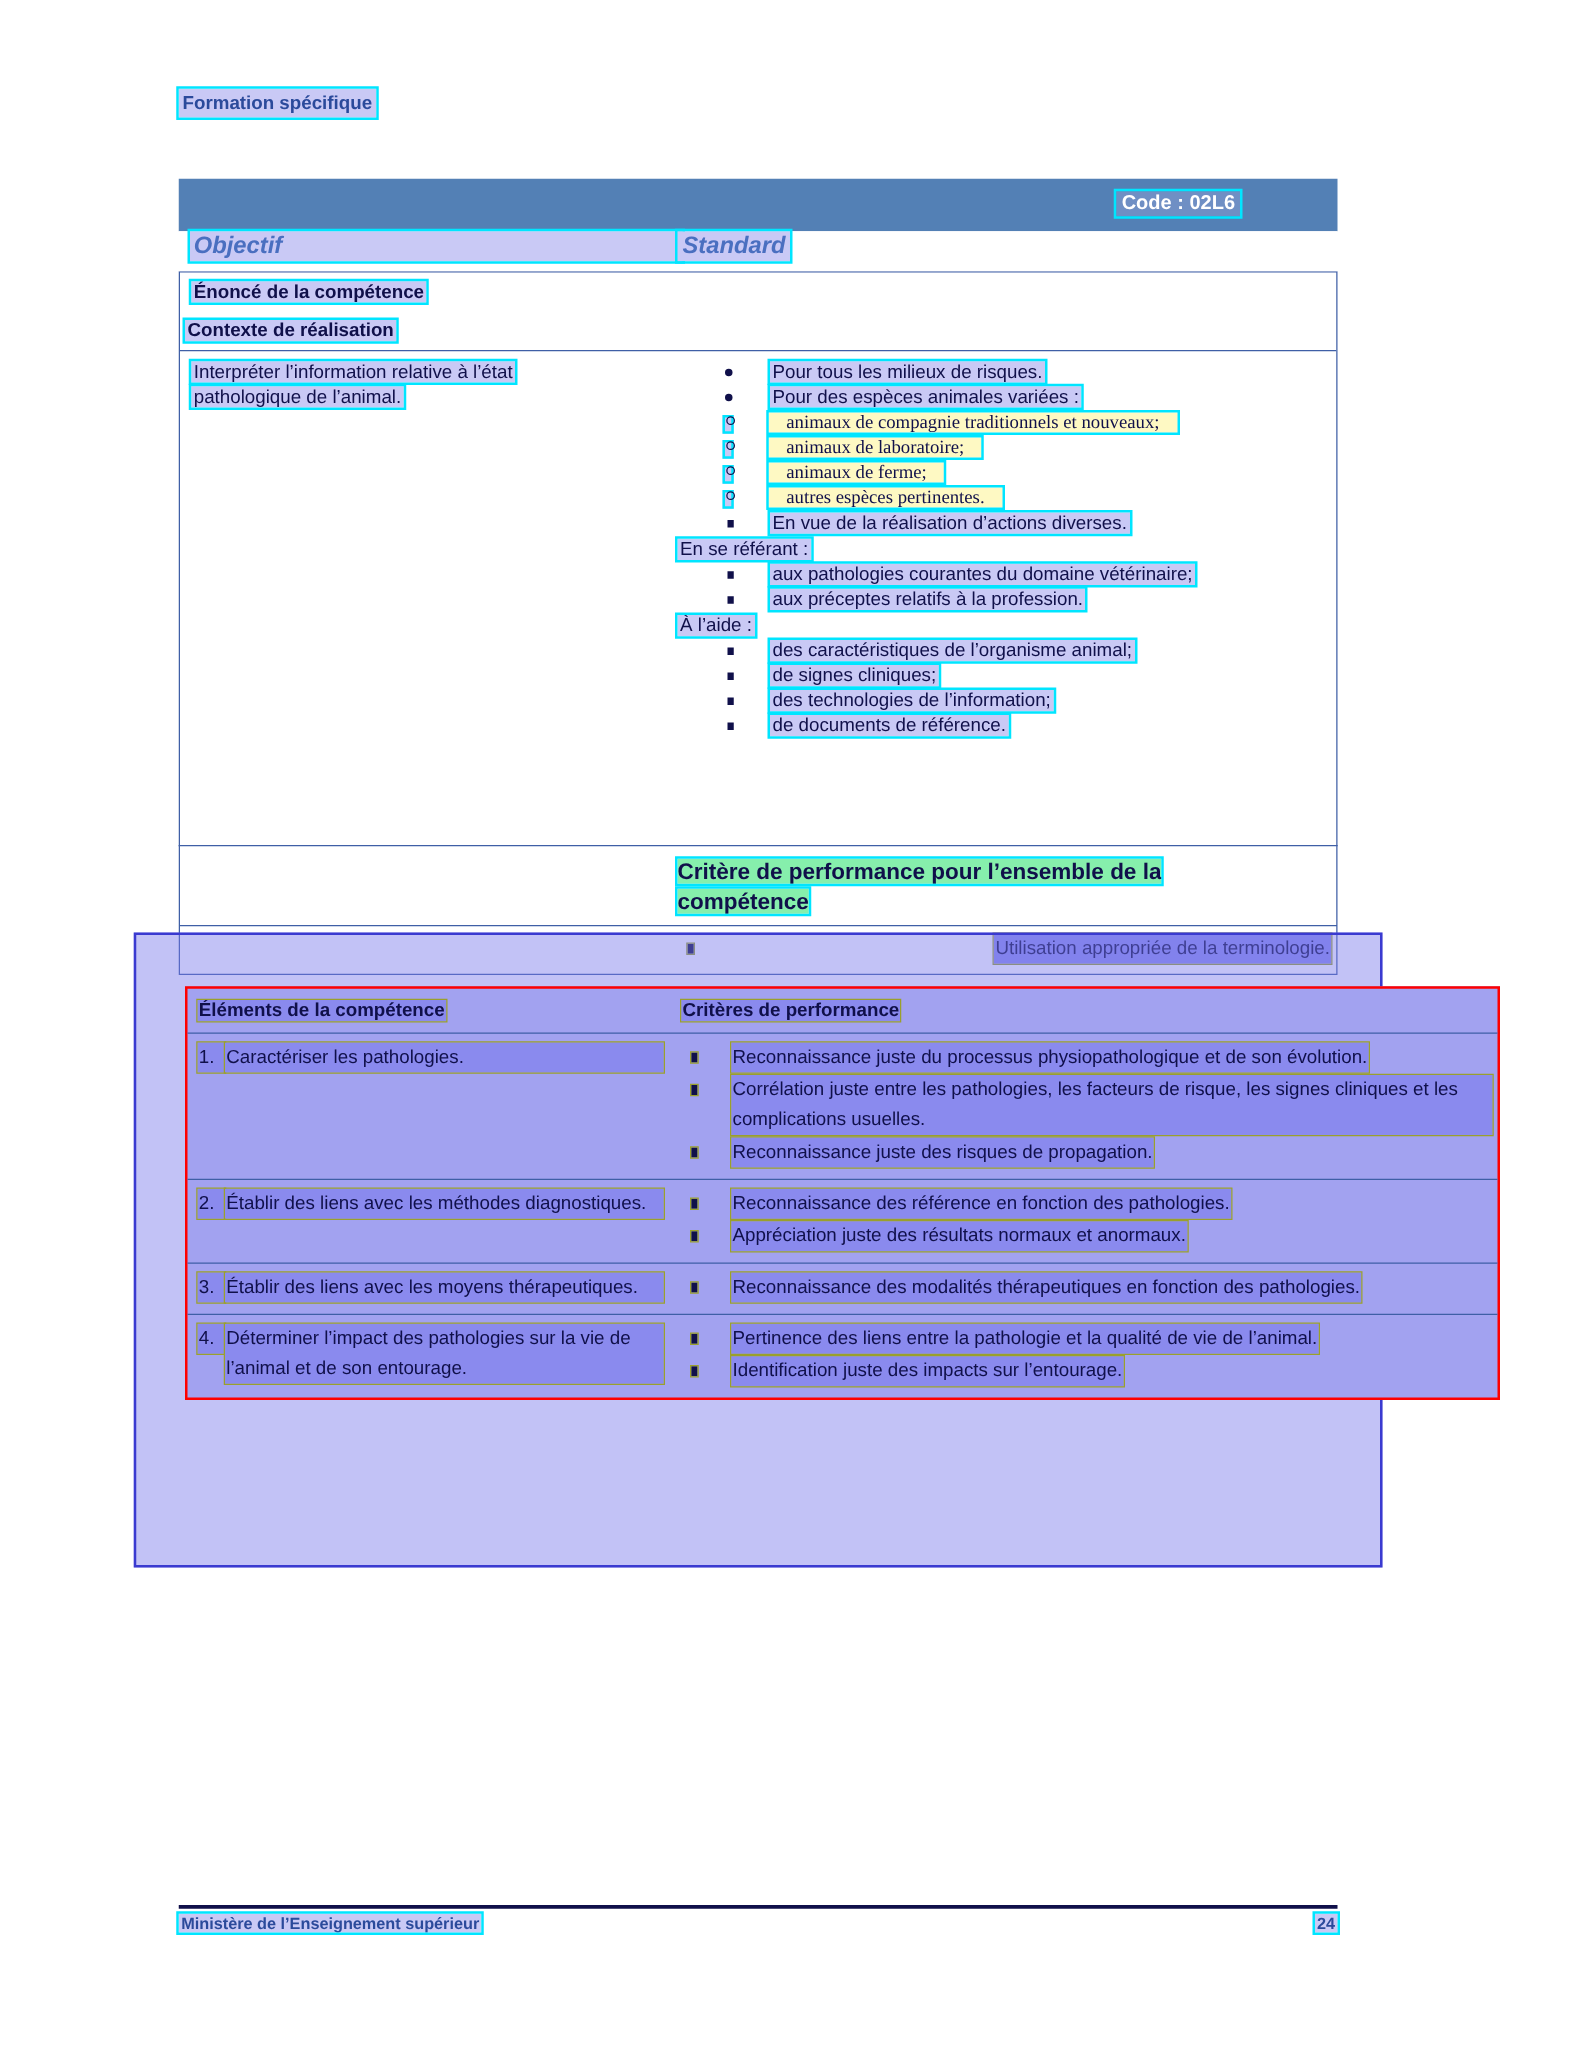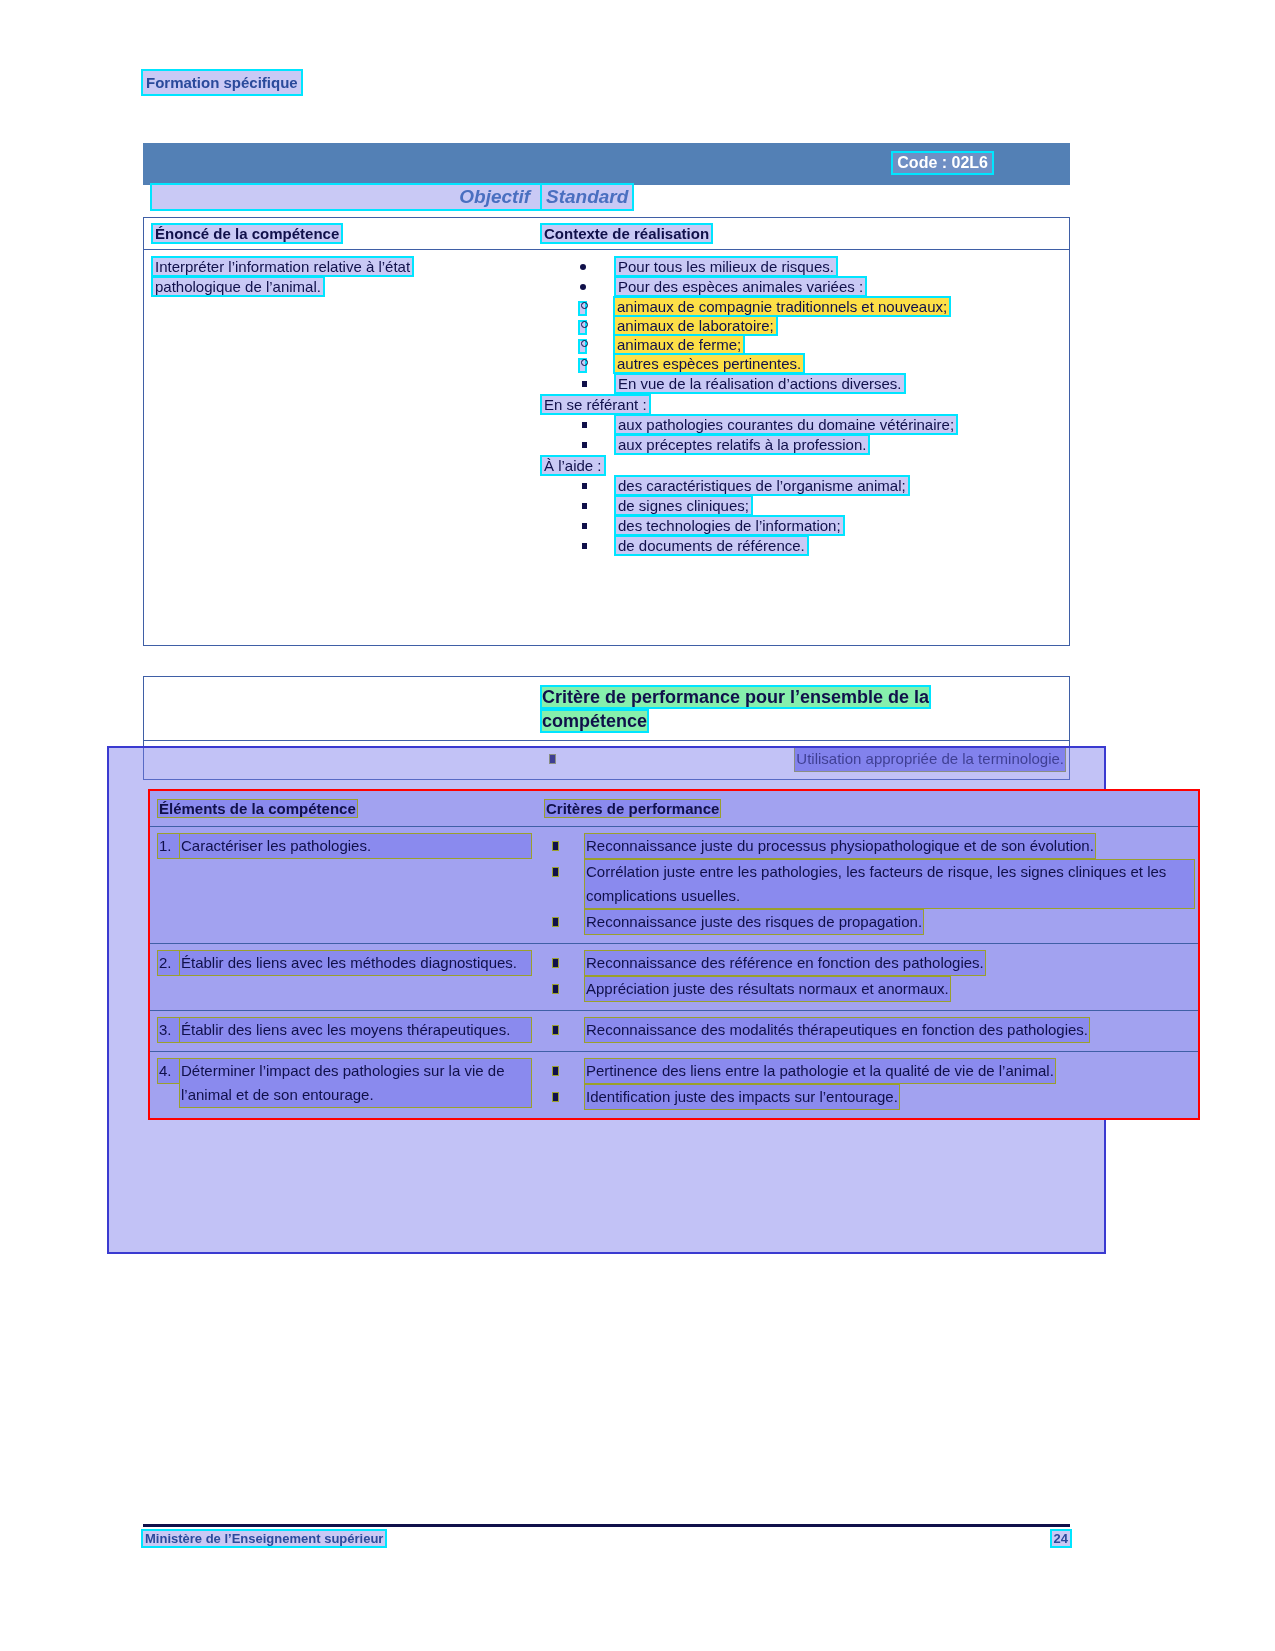--- a/index.html
+++ b/index.html
@@ -38,33 +38,32 @@
     color:#ffffff; font-weight:bold; font-size:16px;
     padding:1px 4px;
     background:#6f8fc4; outline:2px solid #00e5ff;
   }
   #objstd {
     height:32px; position:relative; background:#ffffff;
   }
   #objstd .obj {
     position:absolute; left:9px; top:0px;
     font-style:italic; font-weight:bold; font-size:19px; color:#4a6fc0;
-    background:#c9c9f5; outline:2px solid #00e5ff; padding:1px 16px;
+    background:#c9c9f5; outline:2px solid #00e5ff; padding:1px 3px;
     width:394px;
-    text-align:right;
   }
   #objstd .std {
     position:absolute; left:399px; top:0px;
     font-style:italic; font-weight:bold; font-size:19px; color:#4a6fc0;
     background:#c9c9f5; outline:2px solid #00e5ff; padding:1px 4px;
   }
 
   .tblbox { border:1.5px solid #3f5fa6; background:#ffffff; }
 
-  .hdrow { display:flex; border-bottom:1.5px solid #3f5fa6; }
+  .hdrow { display:flex; border-bottom:1.5px solid #3f5fa6;flex-direction:column; }
   .hdrow .c1 { width:394px; padding:7px 0 6px 9px; }
   .hdrow .c2 { flex:1; padding:7px 0 6px 4px; }
   .hdlabel {
     font-weight:bold; font-size:15px; color:#10104a;
     background:#c9c9f5; outline:2px solid #00e5ff; padding:0px 2px;
     display:inline-block;
   }
 
   .bodyrow { display:flex; min-height:395px; }
   .bodyrow .c1 { width:394px; padding:8px 6px 6px 9px; }
@@ -96,22 +95,22 @@
   }
   ul.lvl2 > li .bul2 {
     position:absolute; left:36px; top:3px;
     width:9px; height:15px; border:2px solid #00e5ff; background:#c9c9f5;
   }
   ul.lvl2 > li .bul2::after {
     content:""; position:absolute; left:1px; top:-1px; width:5px; height:5px;
     border:1.5px solid #10104a; border-radius:50%;
   }
   ul.lvl2 > li .txt {
-    background:#fde047; outline:2px solid #00e5ff; padding:0 2px; display:inline;
-    box-decoration-break:clone; -webkit-box-decoration-break:clone;
+    background:#fef9c3; outline:2px solid #00e5ff; padding:0 14px; display:inline;
+    box-decoration-break:clone;font-family:Liberation Serif, serif; -webkit-box-decoration-break:clone;
   }
 
   .intro-line {
     display:inline-block; font-size:15px; color:#10104a;
     background:#c9c9f5; outline:2px solid #00e5ff; padding:0 2px; margin:1px 0 3px 0;
   }
   ul.sub1 { list-style:none; margin:0 0 0 0; padding:0; }
   ul.sub1 > li {
     position:relative; padding-left:74px; margin-bottom:3px; font-size:15px; color:#10104a;
   }

